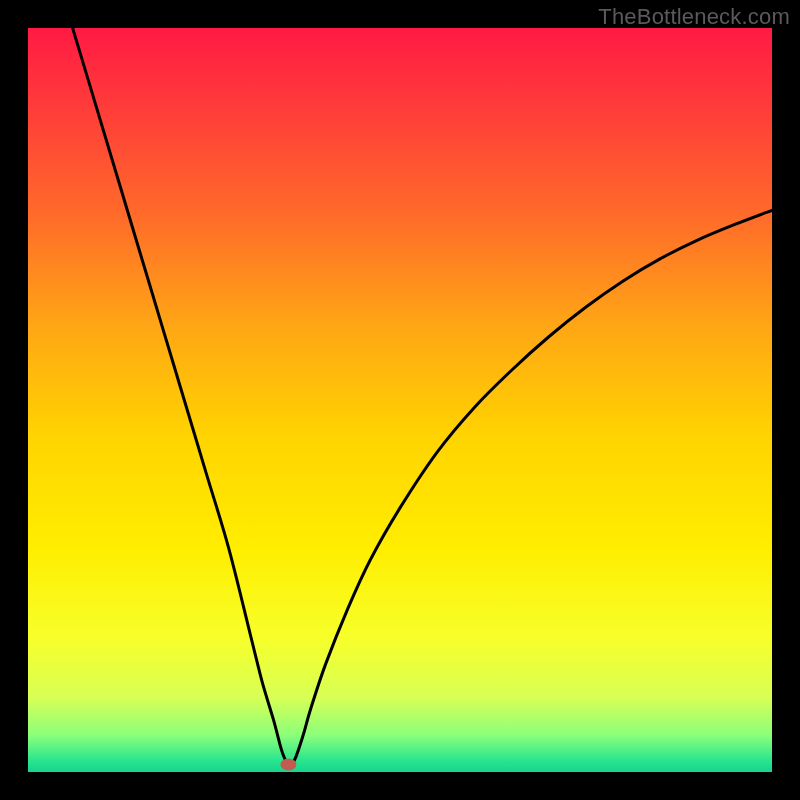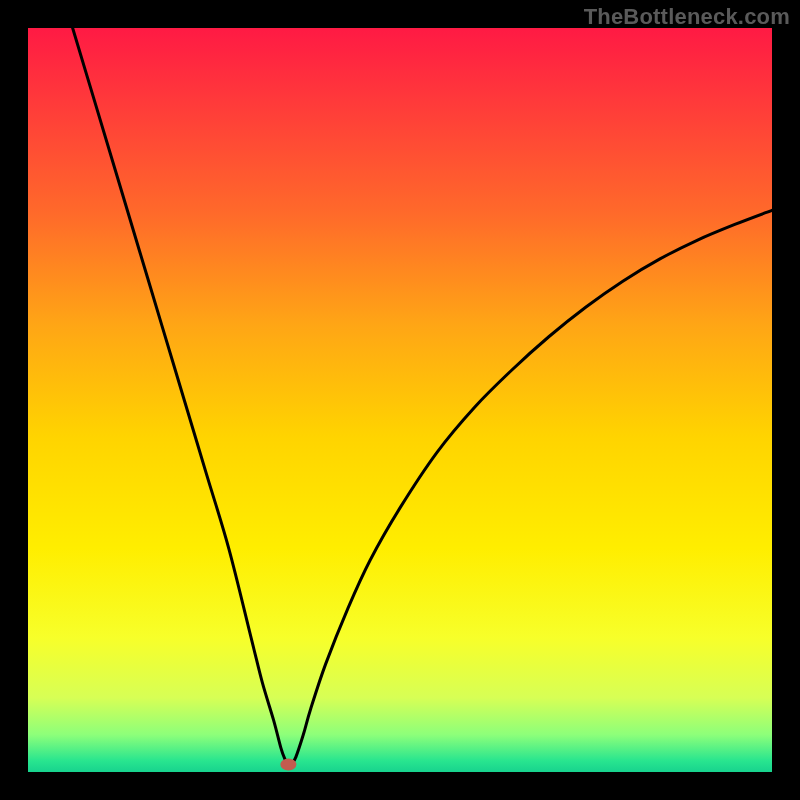--- a/index.html
+++ b/index.html
@@ -16,21 +16,21 @@
     width: 800px;
     height: 800px;
     background: #000;
   }
   .attribution {
     position: absolute;
     top: 4px;
     right: 10px;
     color: #5a5a5a;
     font-size: 22px;
-    font-weight: 700;
+    font-weight: 400;
     letter-spacing: 0.2px;
     z-index: 3;
   }
   .plot {
     position: absolute;
     left: 28px;
     top: 28px;
     width: 744px;
     height: 744px;
   }

